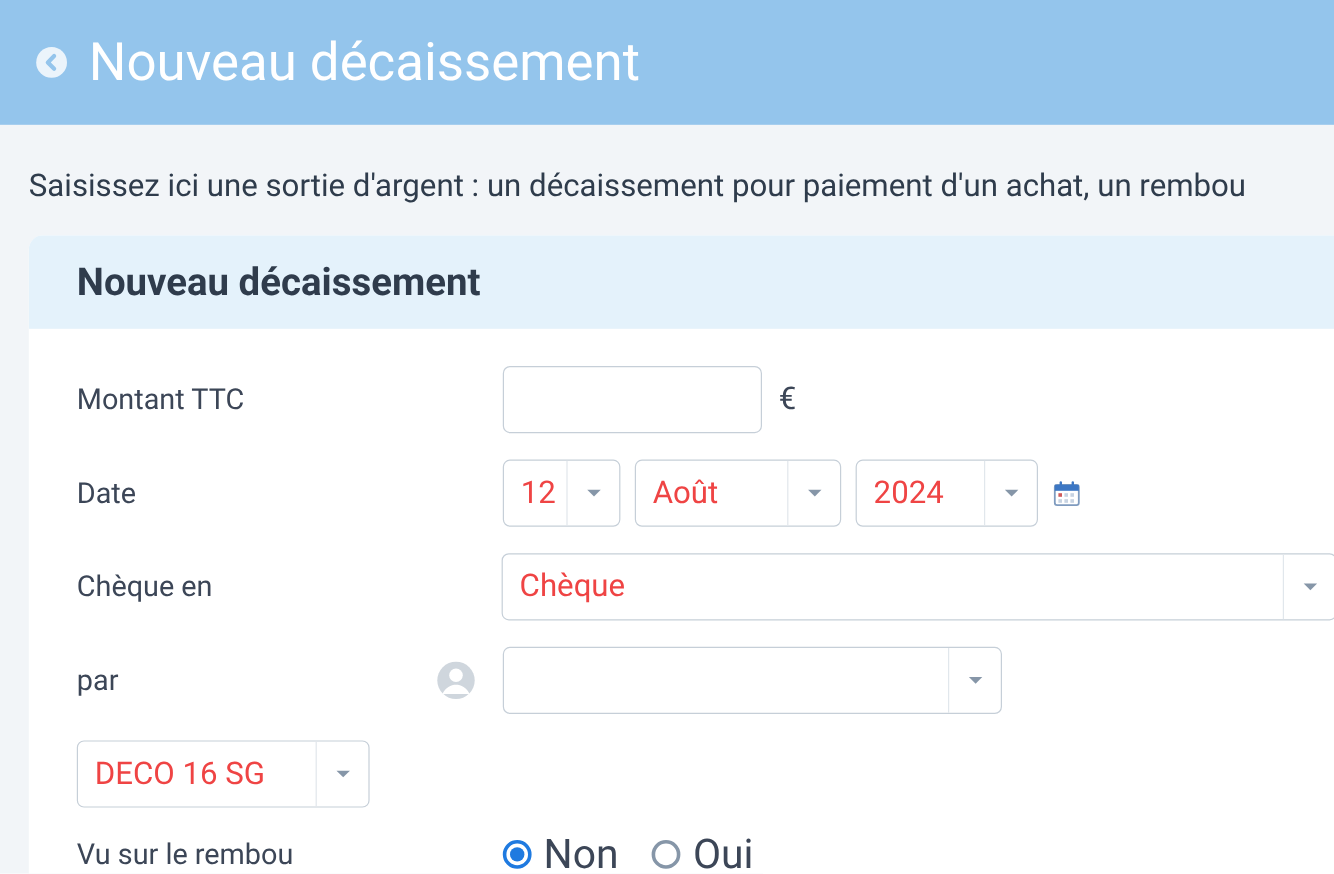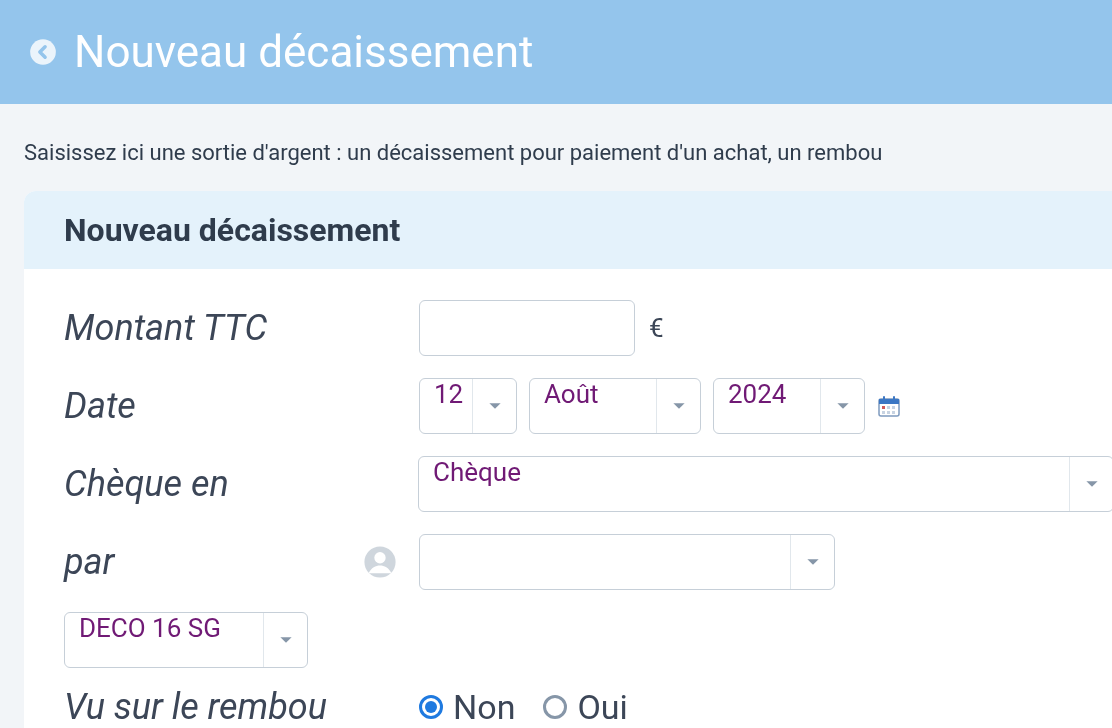--- a/index.html
+++ b/index.html
@@ -30,21 +30,21 @@
     height: 30px;
   }
   .back-icon svg { width: 28px; height: 28px; display:block; }
   .page-title {
     color: #ffffff;
     font-size: 44px;
     font-weight: 400;
   }
   .intro {
     padding: 36px 24px 26px 24px;
-    font-size: 22px;
+    font-size: 26px;
     color: #2f3c4c;
     white-space: nowrap;
     overflow: hidden;
   }
   .card {
     background: #ffffff;
     margin: 0 0 0 24px;
     border-top-left-radius: 12px;
     width: 1090px;
     overflow: hidden;
@@ -64,24 +64,23 @@
   .row {
     display: flex;
     align-items: center;
     padding: 8px 0 8px 40px;
     min-height: 78px;
   }
   .label-col {
     width: 355px;
     display: flex;
     align-items: center;
-    font-size: 36px;
+    font-size: 24px;
     color: #3c4657;
     gap: 14px;
-    font-style: italic;
   }
   .field-col {
     display: flex;
     align-items: center;
     gap: 12px;
   }
   .text-input {
     border: 1px solid #c6cfd8;
     border-radius: 6px;
     height: 56px;
@@ -95,25 +94,25 @@
     font-size: 26px;
     color: #3c4657;
     margin-left: 2px;
   }
   .select {
     position: relative;
     border: 1px solid #c6cfd8;
     border-radius: 6px;
     height: 56px;
     display: inline-flex;
-    align-items: flex-start;
+    align-items: center;
     background: #ffffff;
     padding: 0 52px 0 14px;
     font-size: 26px;
-    color: #701a75;
+    color: #ef4444;
     cursor: pointer;
   }
   .select.wide { width: 696px; }
   .select .caret {
     position: absolute;
     right: 0;
     top: 0;
     height: 100%;
     width: 44px;
     border-left: 1px solid #e1e7ec;

